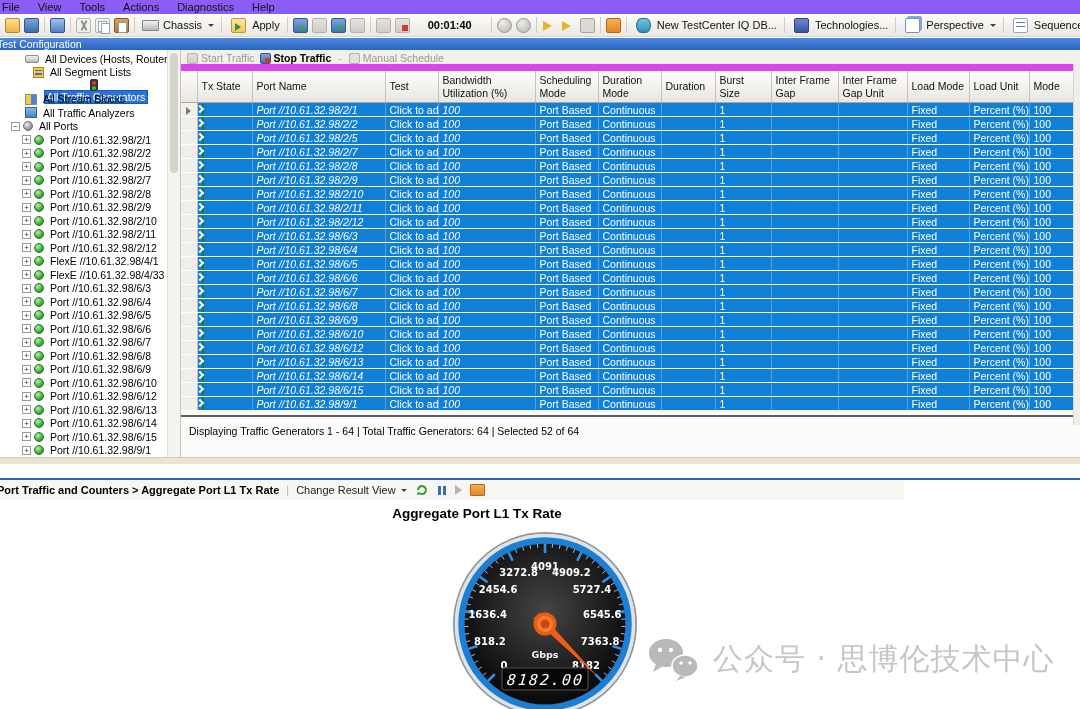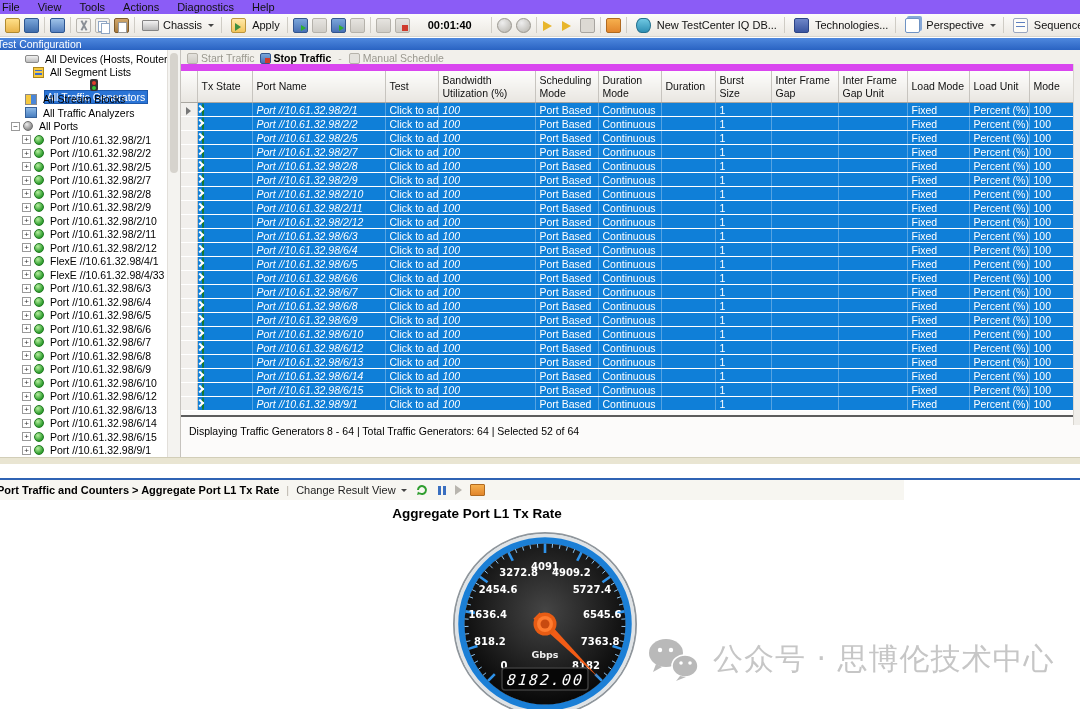--- a/index.html
+++ b/index.html
@@ -772,21 +772,21 @@
             <td class="bluecell">1</td>
             <td class="bluecell"></td>
             <td class="bluecell"></td>
             <td class="bluecell">Fixed</td>
             <td class="bluecell">Percent (%)</td>
             <td class="bluecell">100</td>
           </tr>
         </tbody>
       </table>
     <div class="grid-hline"></div>
-    <div class="grid-status">Displaying Traffic Generators 8 - 64   |   Total Traffic Generators: 64   |   Selected 52 of 64</div>
+    <div class="grid-status">Displaying Traffic Generators 1 - 64   |   Total Traffic Generators: 64   |   Selected 52 of 64</div>
     <div class="grid-vscroll"></div>
   </div>
 
   <div class="splitter abs"></div>
   <div class="blueline abs"></div>
   <div class="rtoolbar abs">
     <span class="rt-crumb">Port Traffic and Counters &gt; Aggregate Port L1 Tx Rate</span>
     <span class="rt-sep">|</span>
     <span class="rt-view">
       <span>Change Result View</span>

